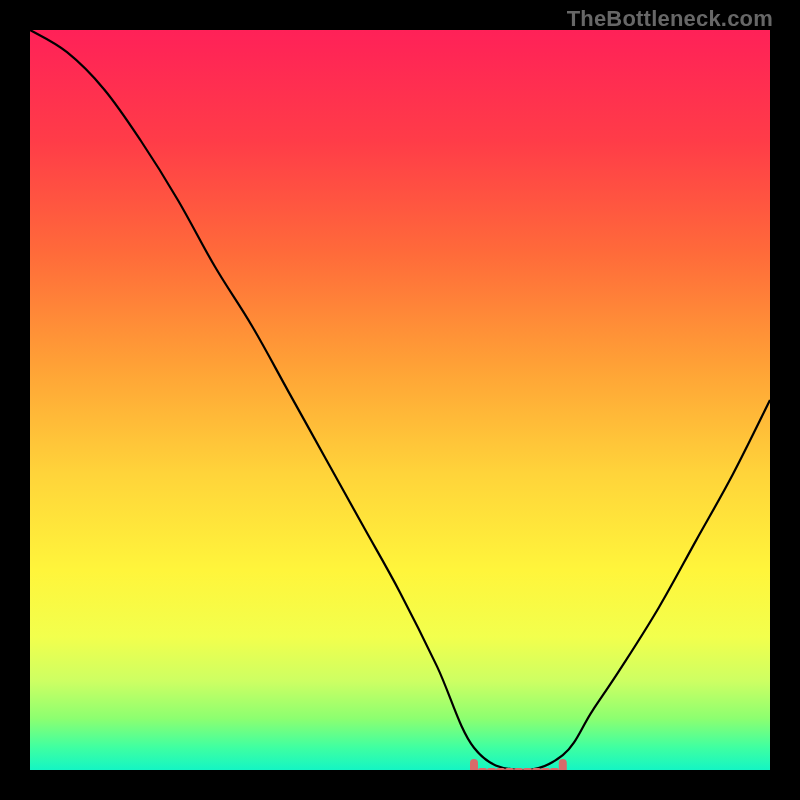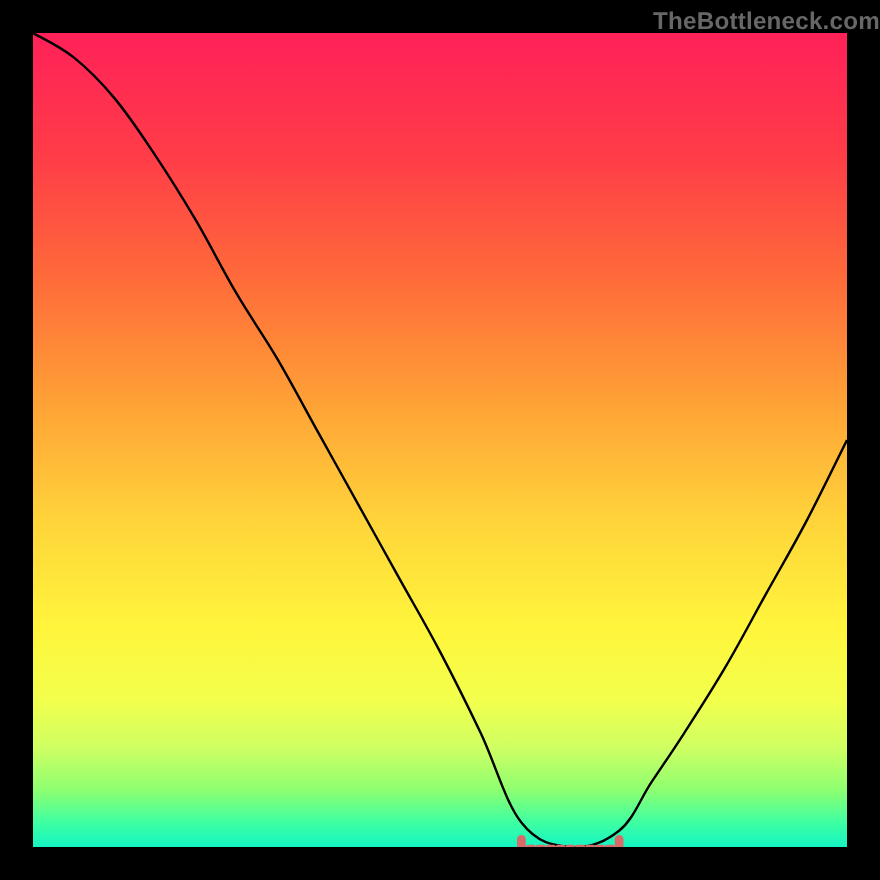--- a/index.html
+++ b/index.html
@@ -12,21 +12,21 @@
   }
   .outer {
     position: relative;
     width: 800px;
     height: 800px;
     background: #000000;
   }
   .watermark {
     position: absolute;
     top: 6px;
-    right: 0;
+    right: 27px;
     font-family: Arial, Helvetica, sans-serif;
     font-size: 22px;
     font-weight: 600;
     color: #676767;
     letter-spacing: 0.2px;
   }
   .plot {
     position: absolute;
     left: 30px;
     top: 30px;

